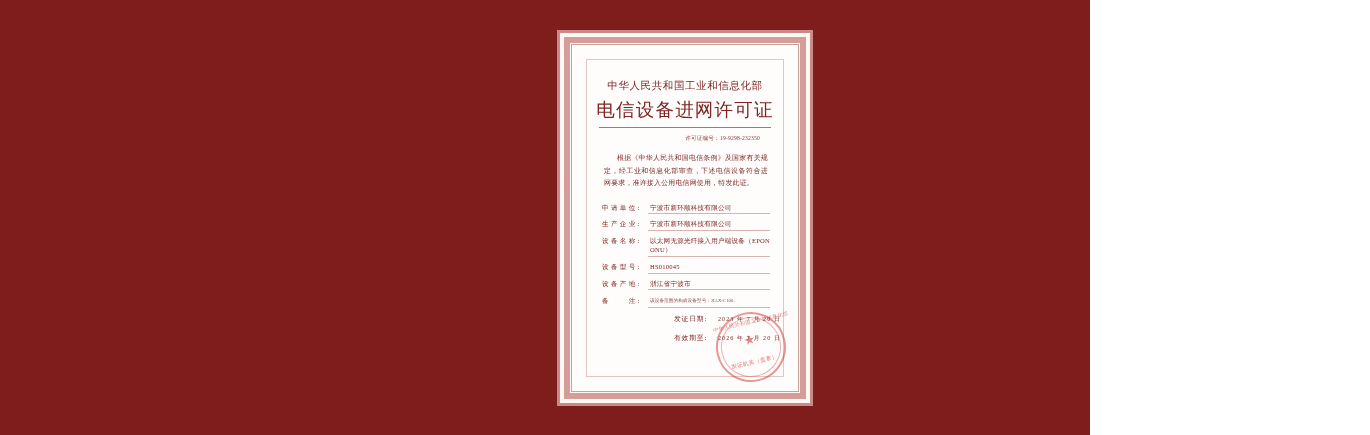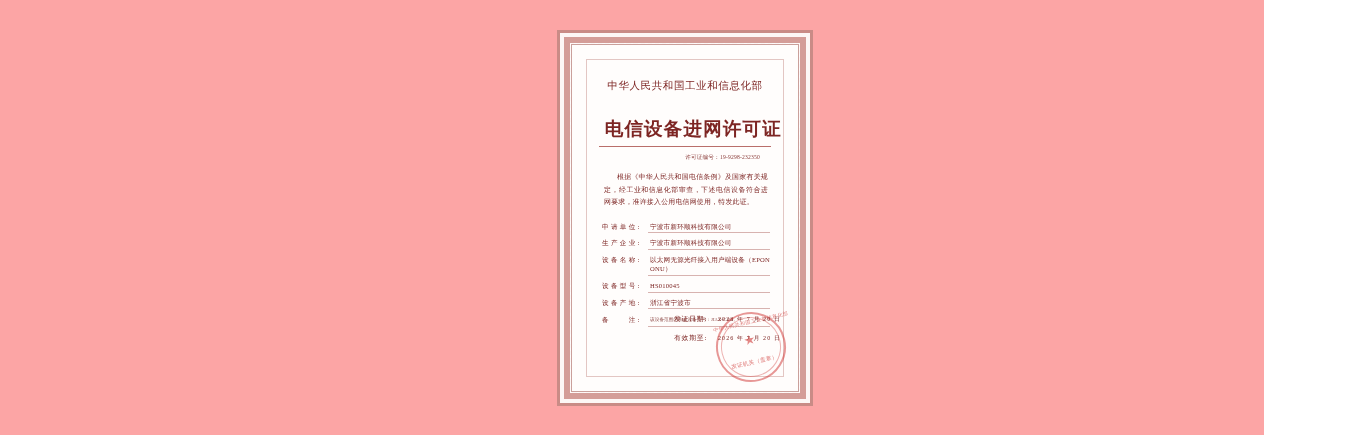--- a/index.html
+++ b/index.html
@@ -6,24 +6,23 @@
     margin: 0;
     padding: 0;
     background: #ffffff;
     width: 1370px;
     height: 435px;
     overflow: hidden;
     font-family: "Liberation Serif", serif;
   }
   #page {
     position: relative;
-    width: 1248px;
+    width: 1090px;
     height: 435px;
-    background: #fca5a5;
-    padding-left: 16px;
+    background: #7f1d1d;
   }
 
   
   .certificate {
     position: absolute;
     left: 557px;
     top: 30px;
     width: 256px;
     height: 376px;
     background: #fdf7f6;
@@ -76,26 +75,26 @@
   
   .ministry-line {
     text-align: center;
     font-size: 10.5px;
     letter-spacing: 0.6px;
     color: #7d2523;
     margin-top: 20px;
     font-family: "DejaVu Serif", serif;
   }
   .main-title {
-    text-align: right;
+    text-align: center;
     font-size: 18.5px;
-    font-weight: bold;
+    font-weight: normal;
     letter-spacing: 1.2px;
     color: #7d2523;
-    margin-top: 23px;
+    margin-top: 4px;
     font-family: "DejaVu Serif", serif;
   }
   .title-rule {
     width: 172px;
     height: 1px;
     background: #b96e6a;
     margin: 5px auto 0 auto;
   }
   .license-no {
     text-align: right;

